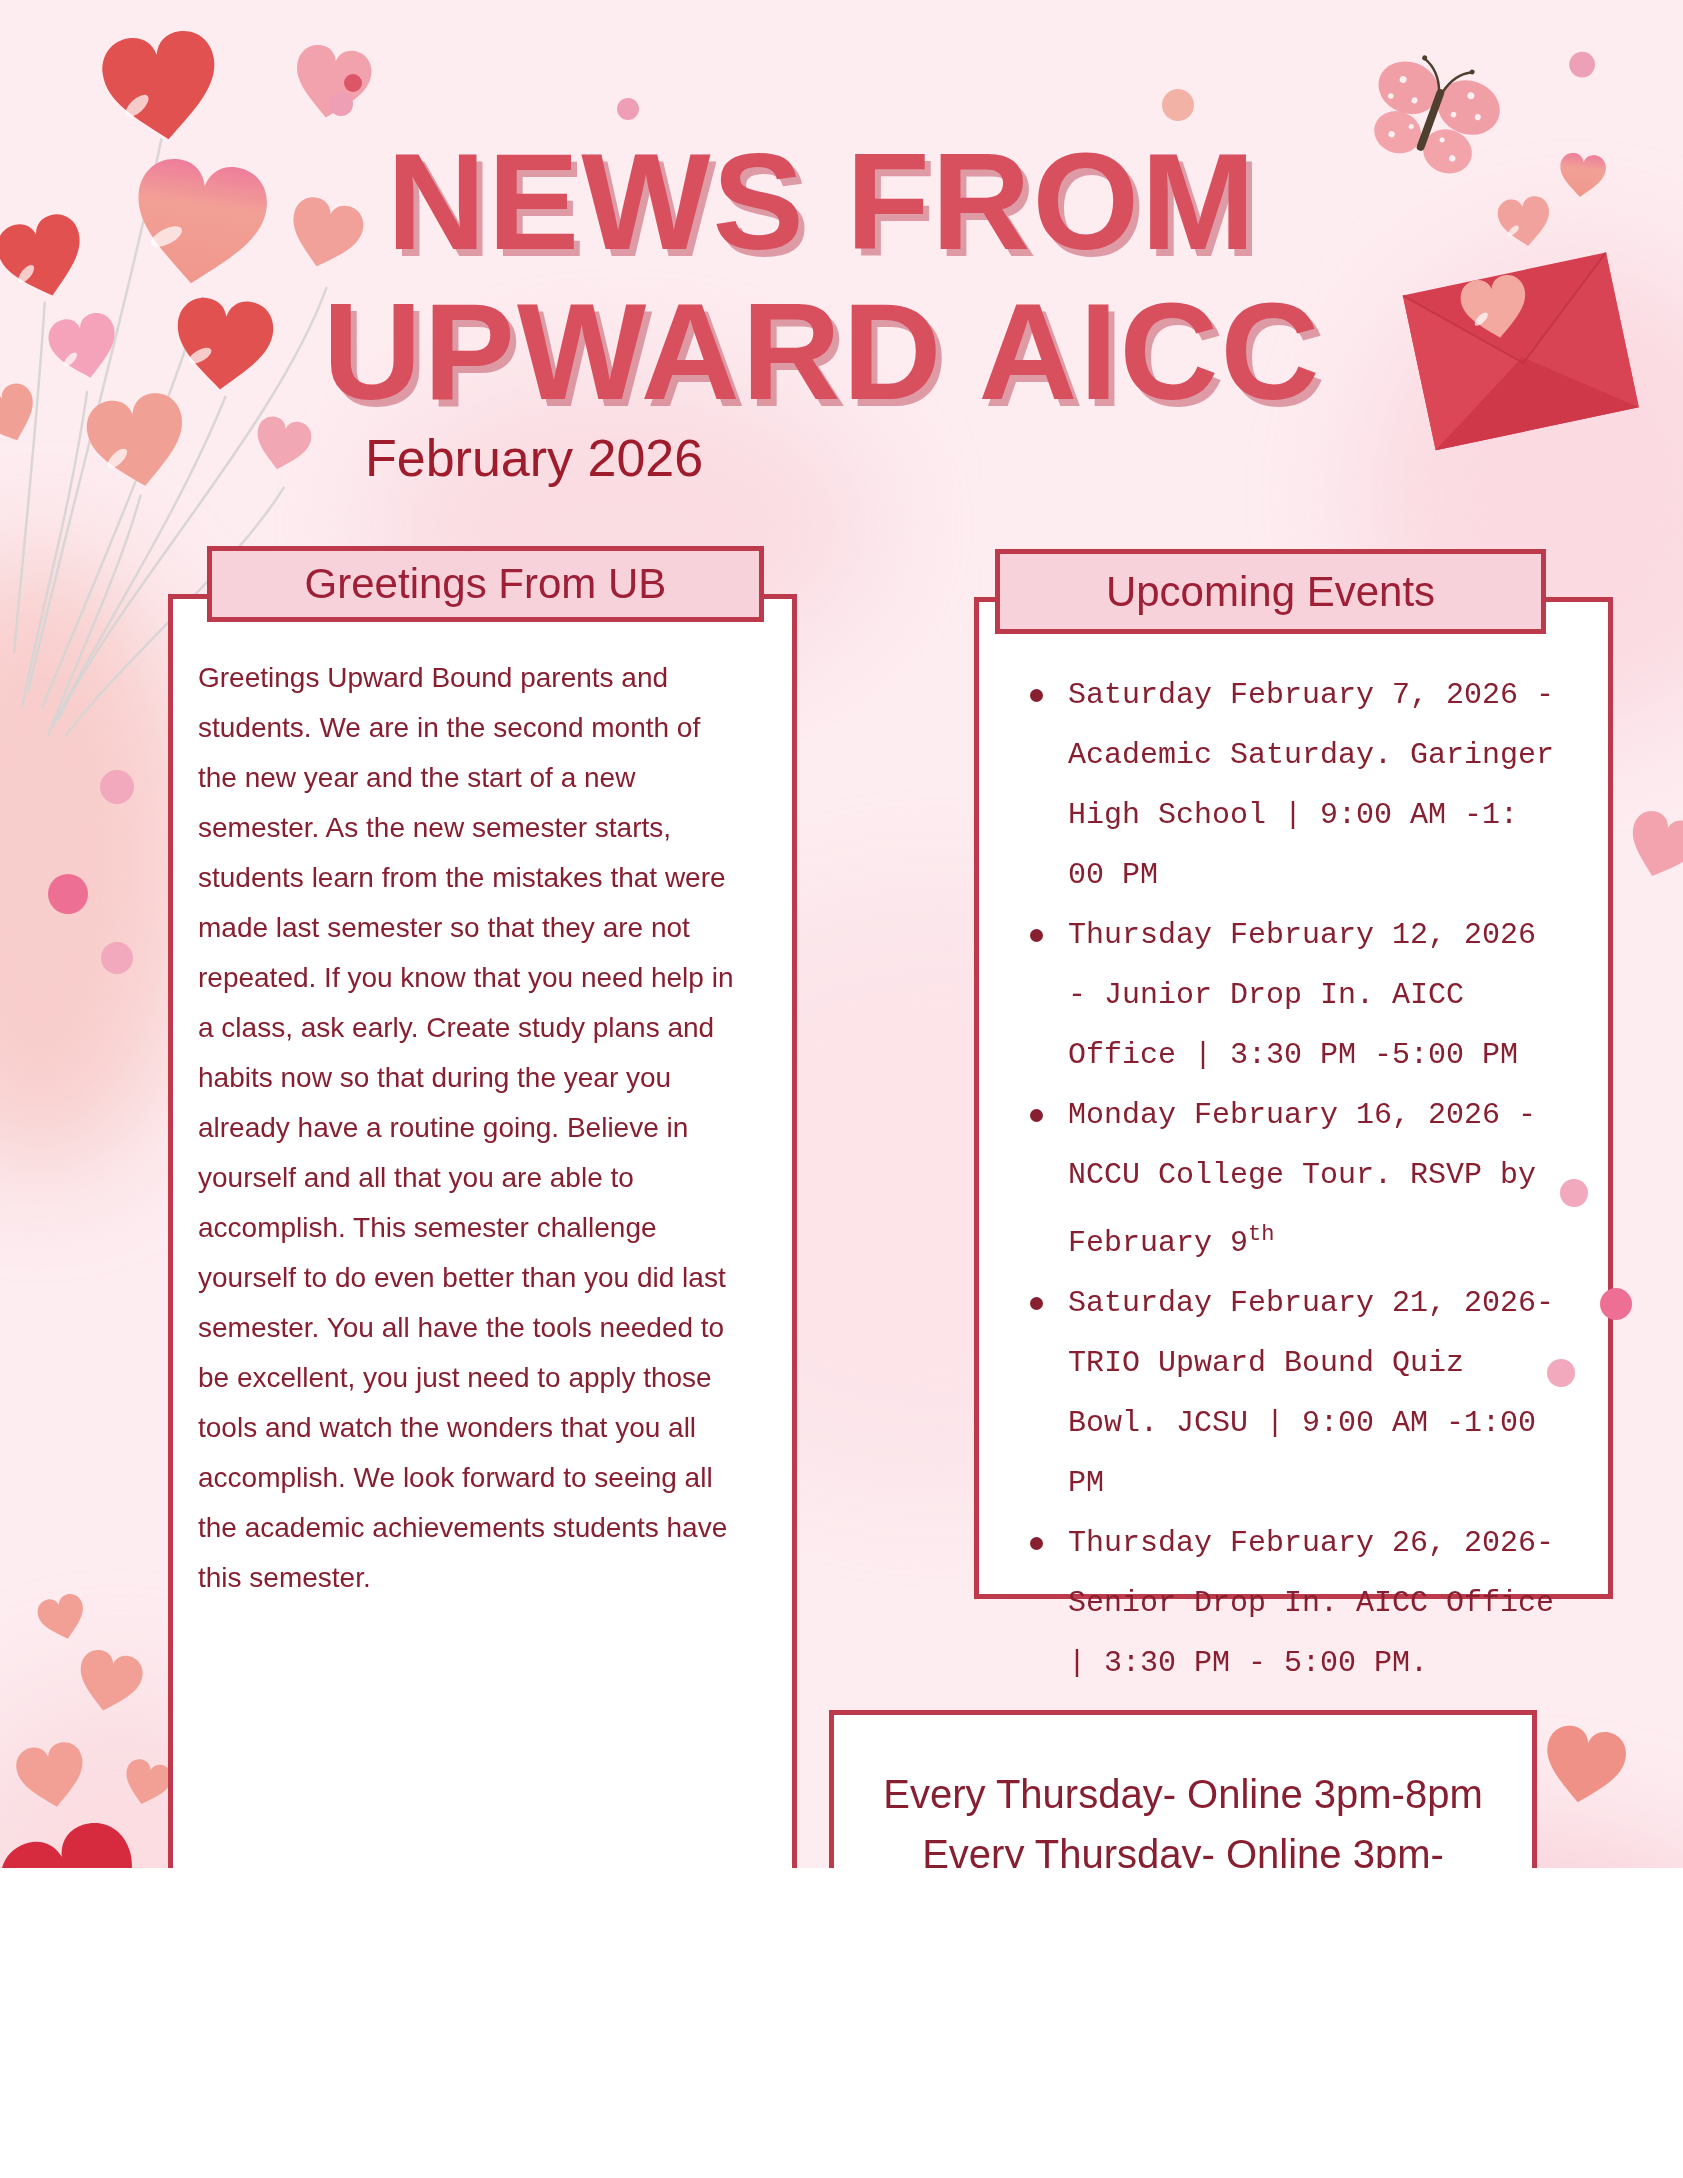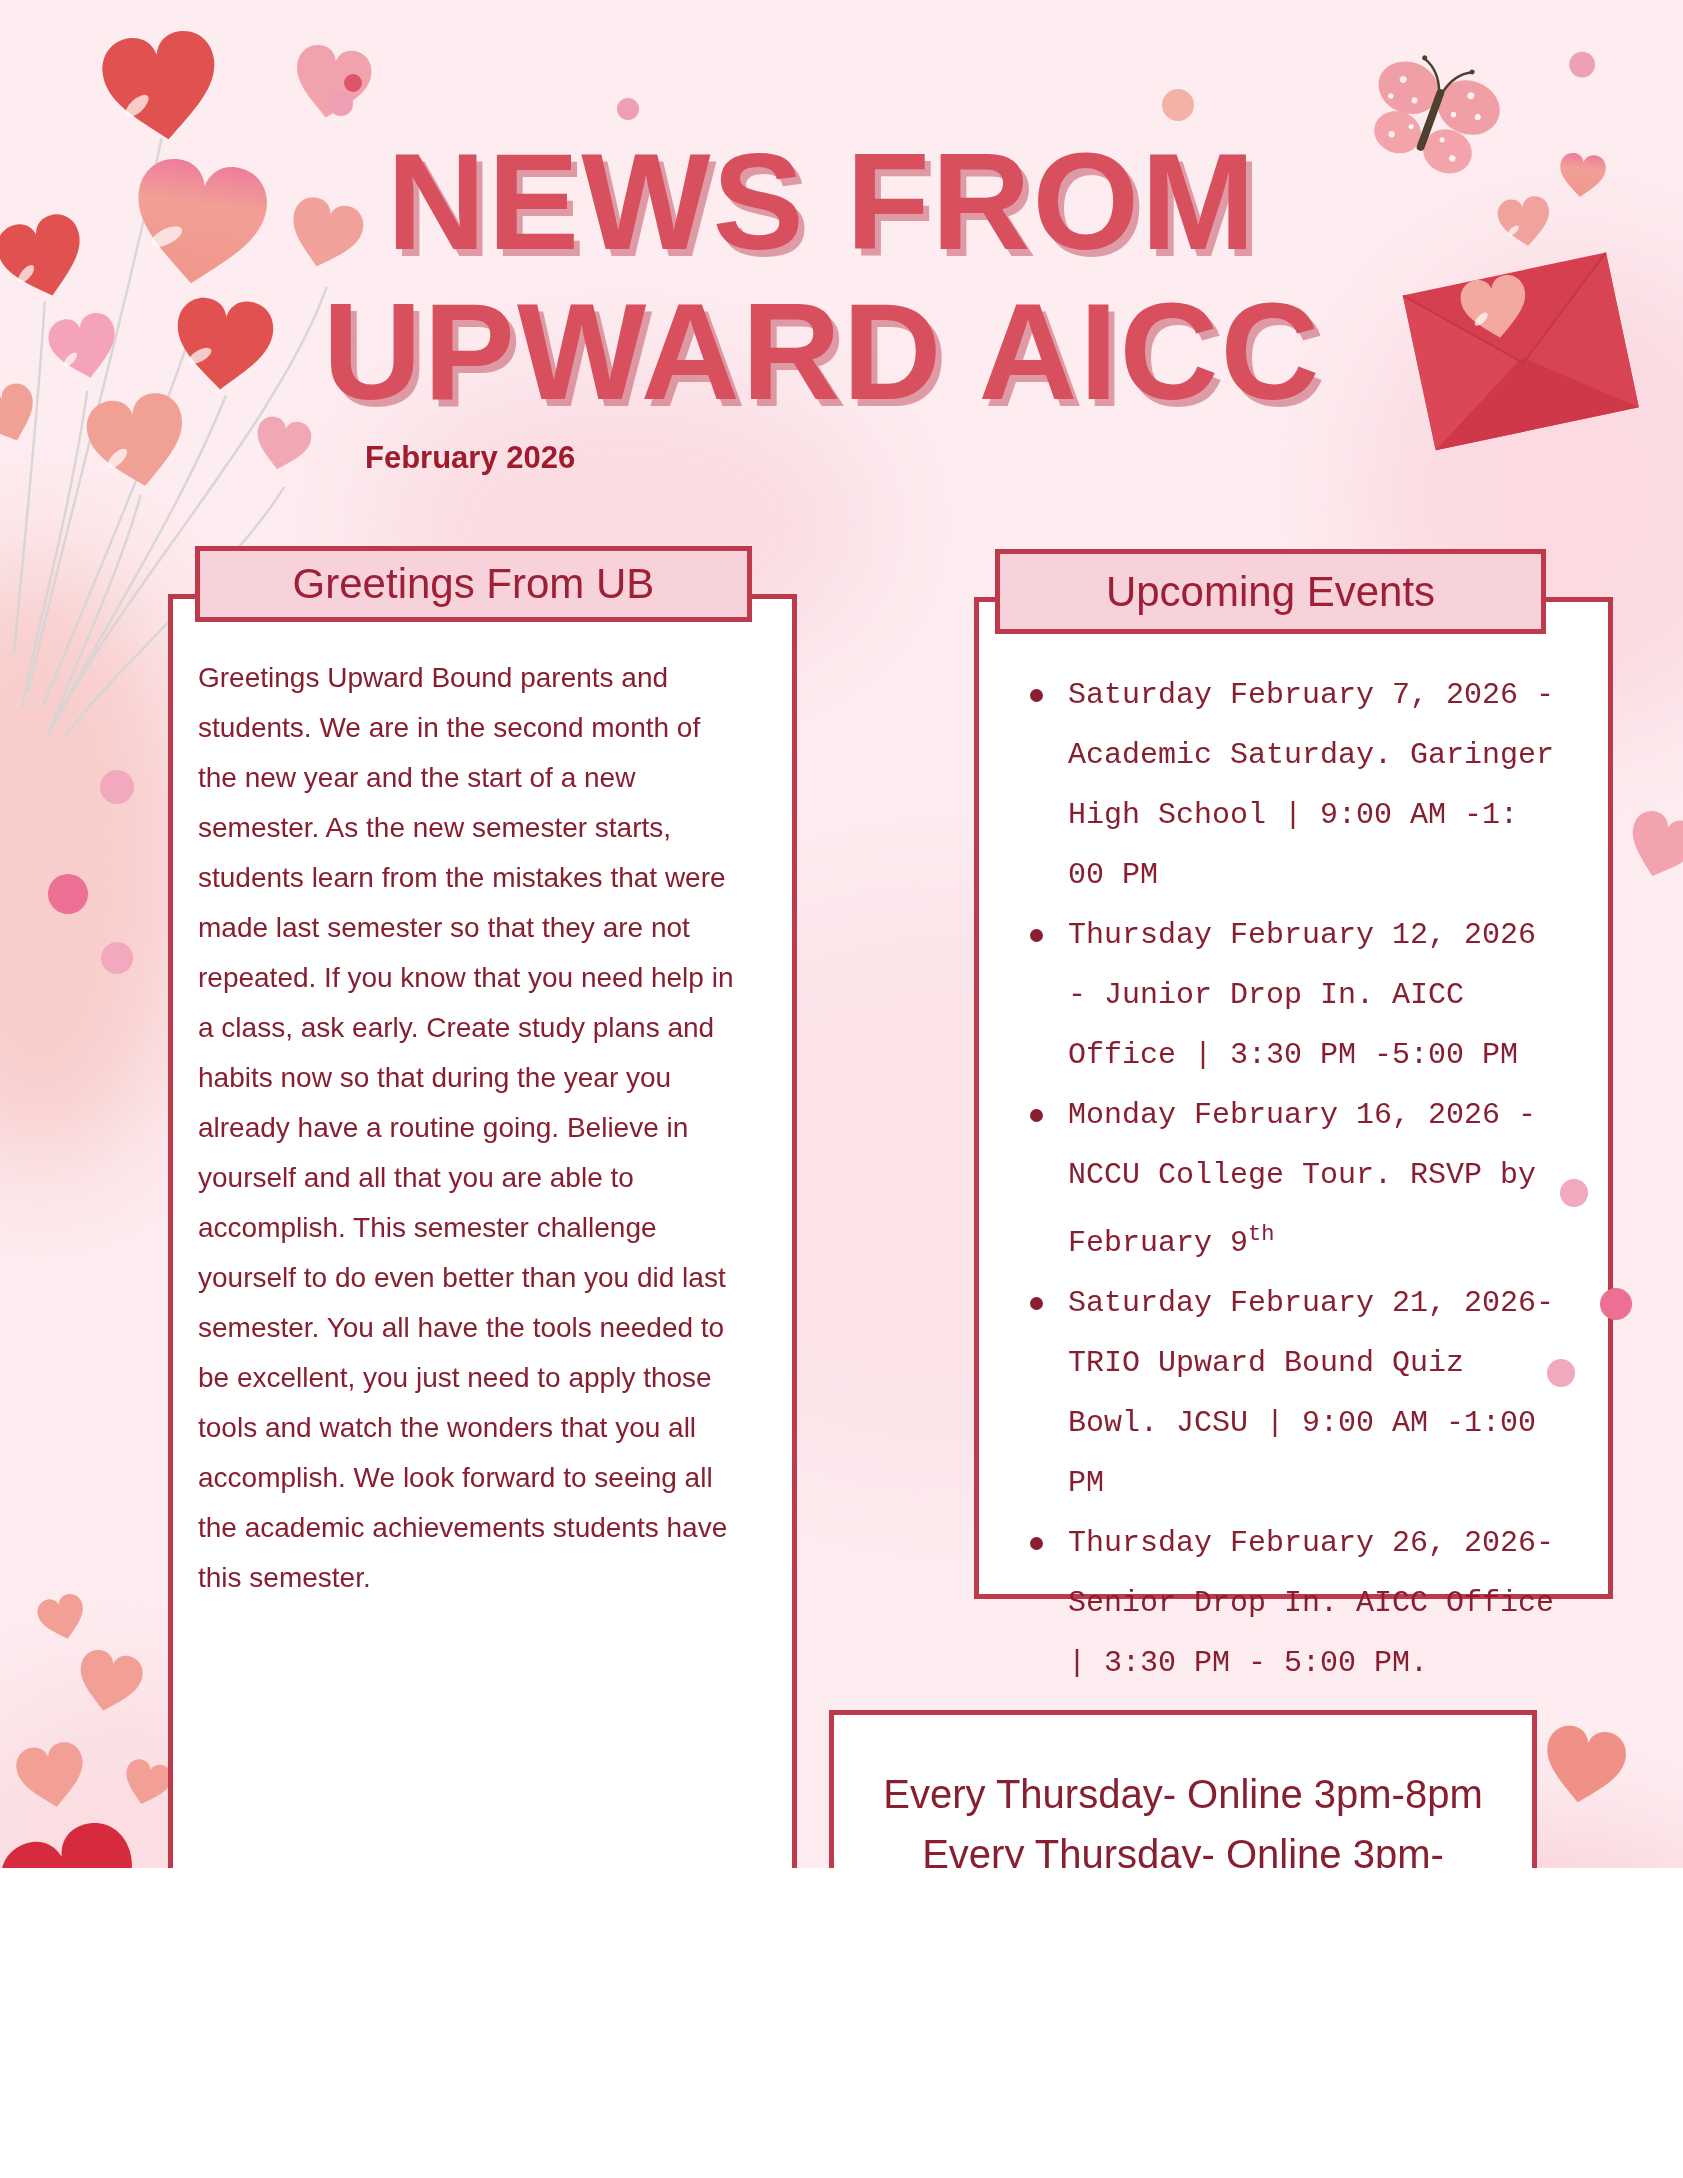--- a/index.html
+++ b/index.html
@@ -4,29 +4,29 @@
 <style>
   html,body{margin:0;padding:0;}
   body{width:1683px;height:2178px;font-family:"Liberation Sans",sans-serif;}
   .page{position:relative;width:1683px;height:1868px;background:var(--bg,#fdecf0);overflow:hidden;}
   .blob{position:absolute;border-radius:50%;filter:blur(54px);z-index:0;}
   .decor{position:absolute;z-index:1;}
   .decor-top-right{z-index:3;}
   .title{position:absolute;left:149px;top:127px;width:1346px;text-align:center;z-index:2;
          color:var(--title-red,#d84f5e);font-weight:bold;font-size:137px;line-height:150px;
          letter-spacing:2px;text-shadow:6px 7px 0 rgba(185,58,76,0.45);white-space:nowrap;}
-  .subtitle{position:absolute;left:365px;top:440px;z-index:2;color:var(--sub-red,#9e1c2c);
-         font-weight:bold;font-size:31px;}
+  .subtitle{position:absolute;left:365px;top:428px;z-index:2;color:var(--sub-red,#9e1c2c);
+         font-weight:normal;font-size:52px;}
   .panel{position:absolute;background:var(--panel-fill,#ffffff);border:5px solid var(--border,#bd3a4c);
          box-sizing:border-box;z-index:4;}
   .panel-header{position:absolute;background:var(--header-fill,#f8d2db);border:5px solid var(--border,#bd3a4c);
          box-sizing:border-box;z-index:5;display:flex;align-items:center;justify-content:center;
          color:var(--header-text,#9d2036);font-size:42px;}
   #greet-box{left:168px;top:594px;width:629px;height:1429px;}
-  #greet-head{left:195px;top:546px;width:557px;height:76px;}
+  #greet-head{left:207px;top:546px;width:557px;height:76px;}
   #events-box{left:974px;top:597px;width:639px;height:1002px;}
   #events-head{left:995px;top:549px;width:551px;height:85px;}
   #tut-box{left:829px;top:1710px;width:708px;height:359px;}
   #tut-head{left:896px;top:1673px;width:553px;height:72px;font-size:40px;}
   .greet-text{position:absolute;left:198px;top:653px;width:543px;z-index:5;
          color:var(--text,#871f30);font-size:28px;line-height:50px;}
   .events-list{position:absolute;left:1030px;top:665px;width:540px;z-index:5;
          color:var(--text,#871f30);font-size:30px;list-style:none;margin:0;padding:0;}
   .events-list li{position:relative;padding-left:38px;line-height:60px;font-family:Liberation Mono, monospace;}
   .events-list li::before{content:"";position:absolute;left:0;top:24px;width:13px;height:13px;

